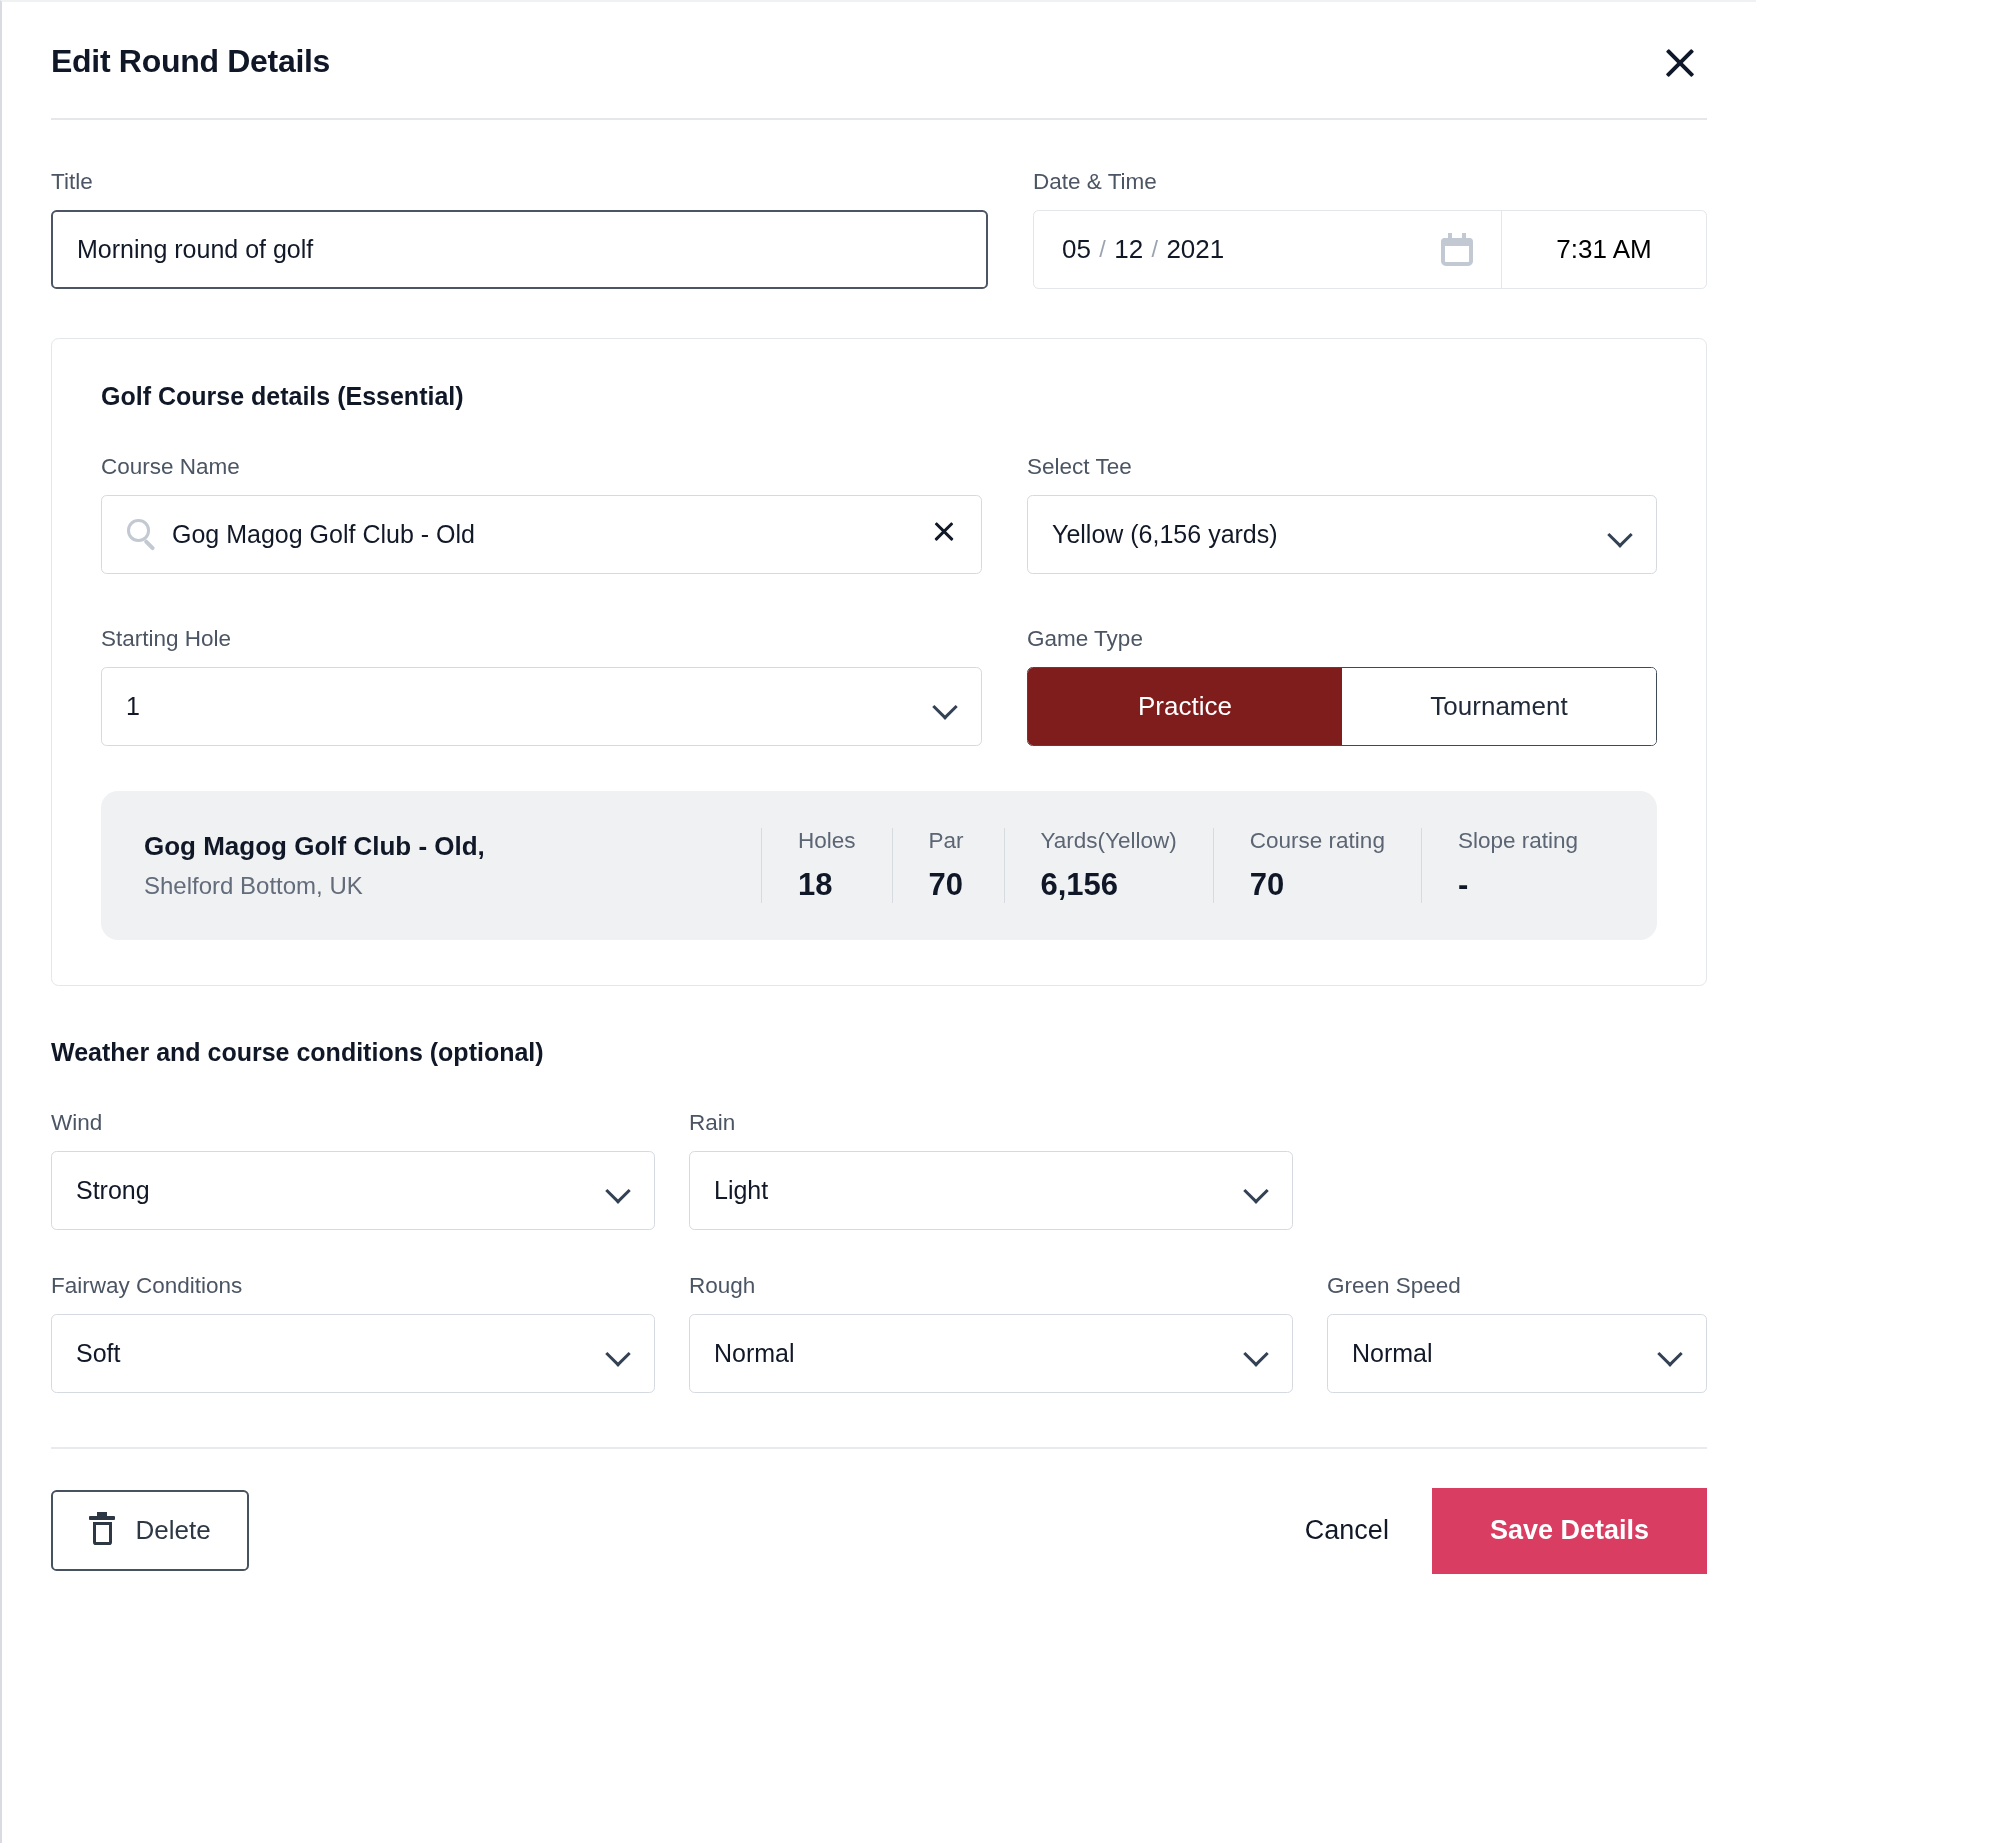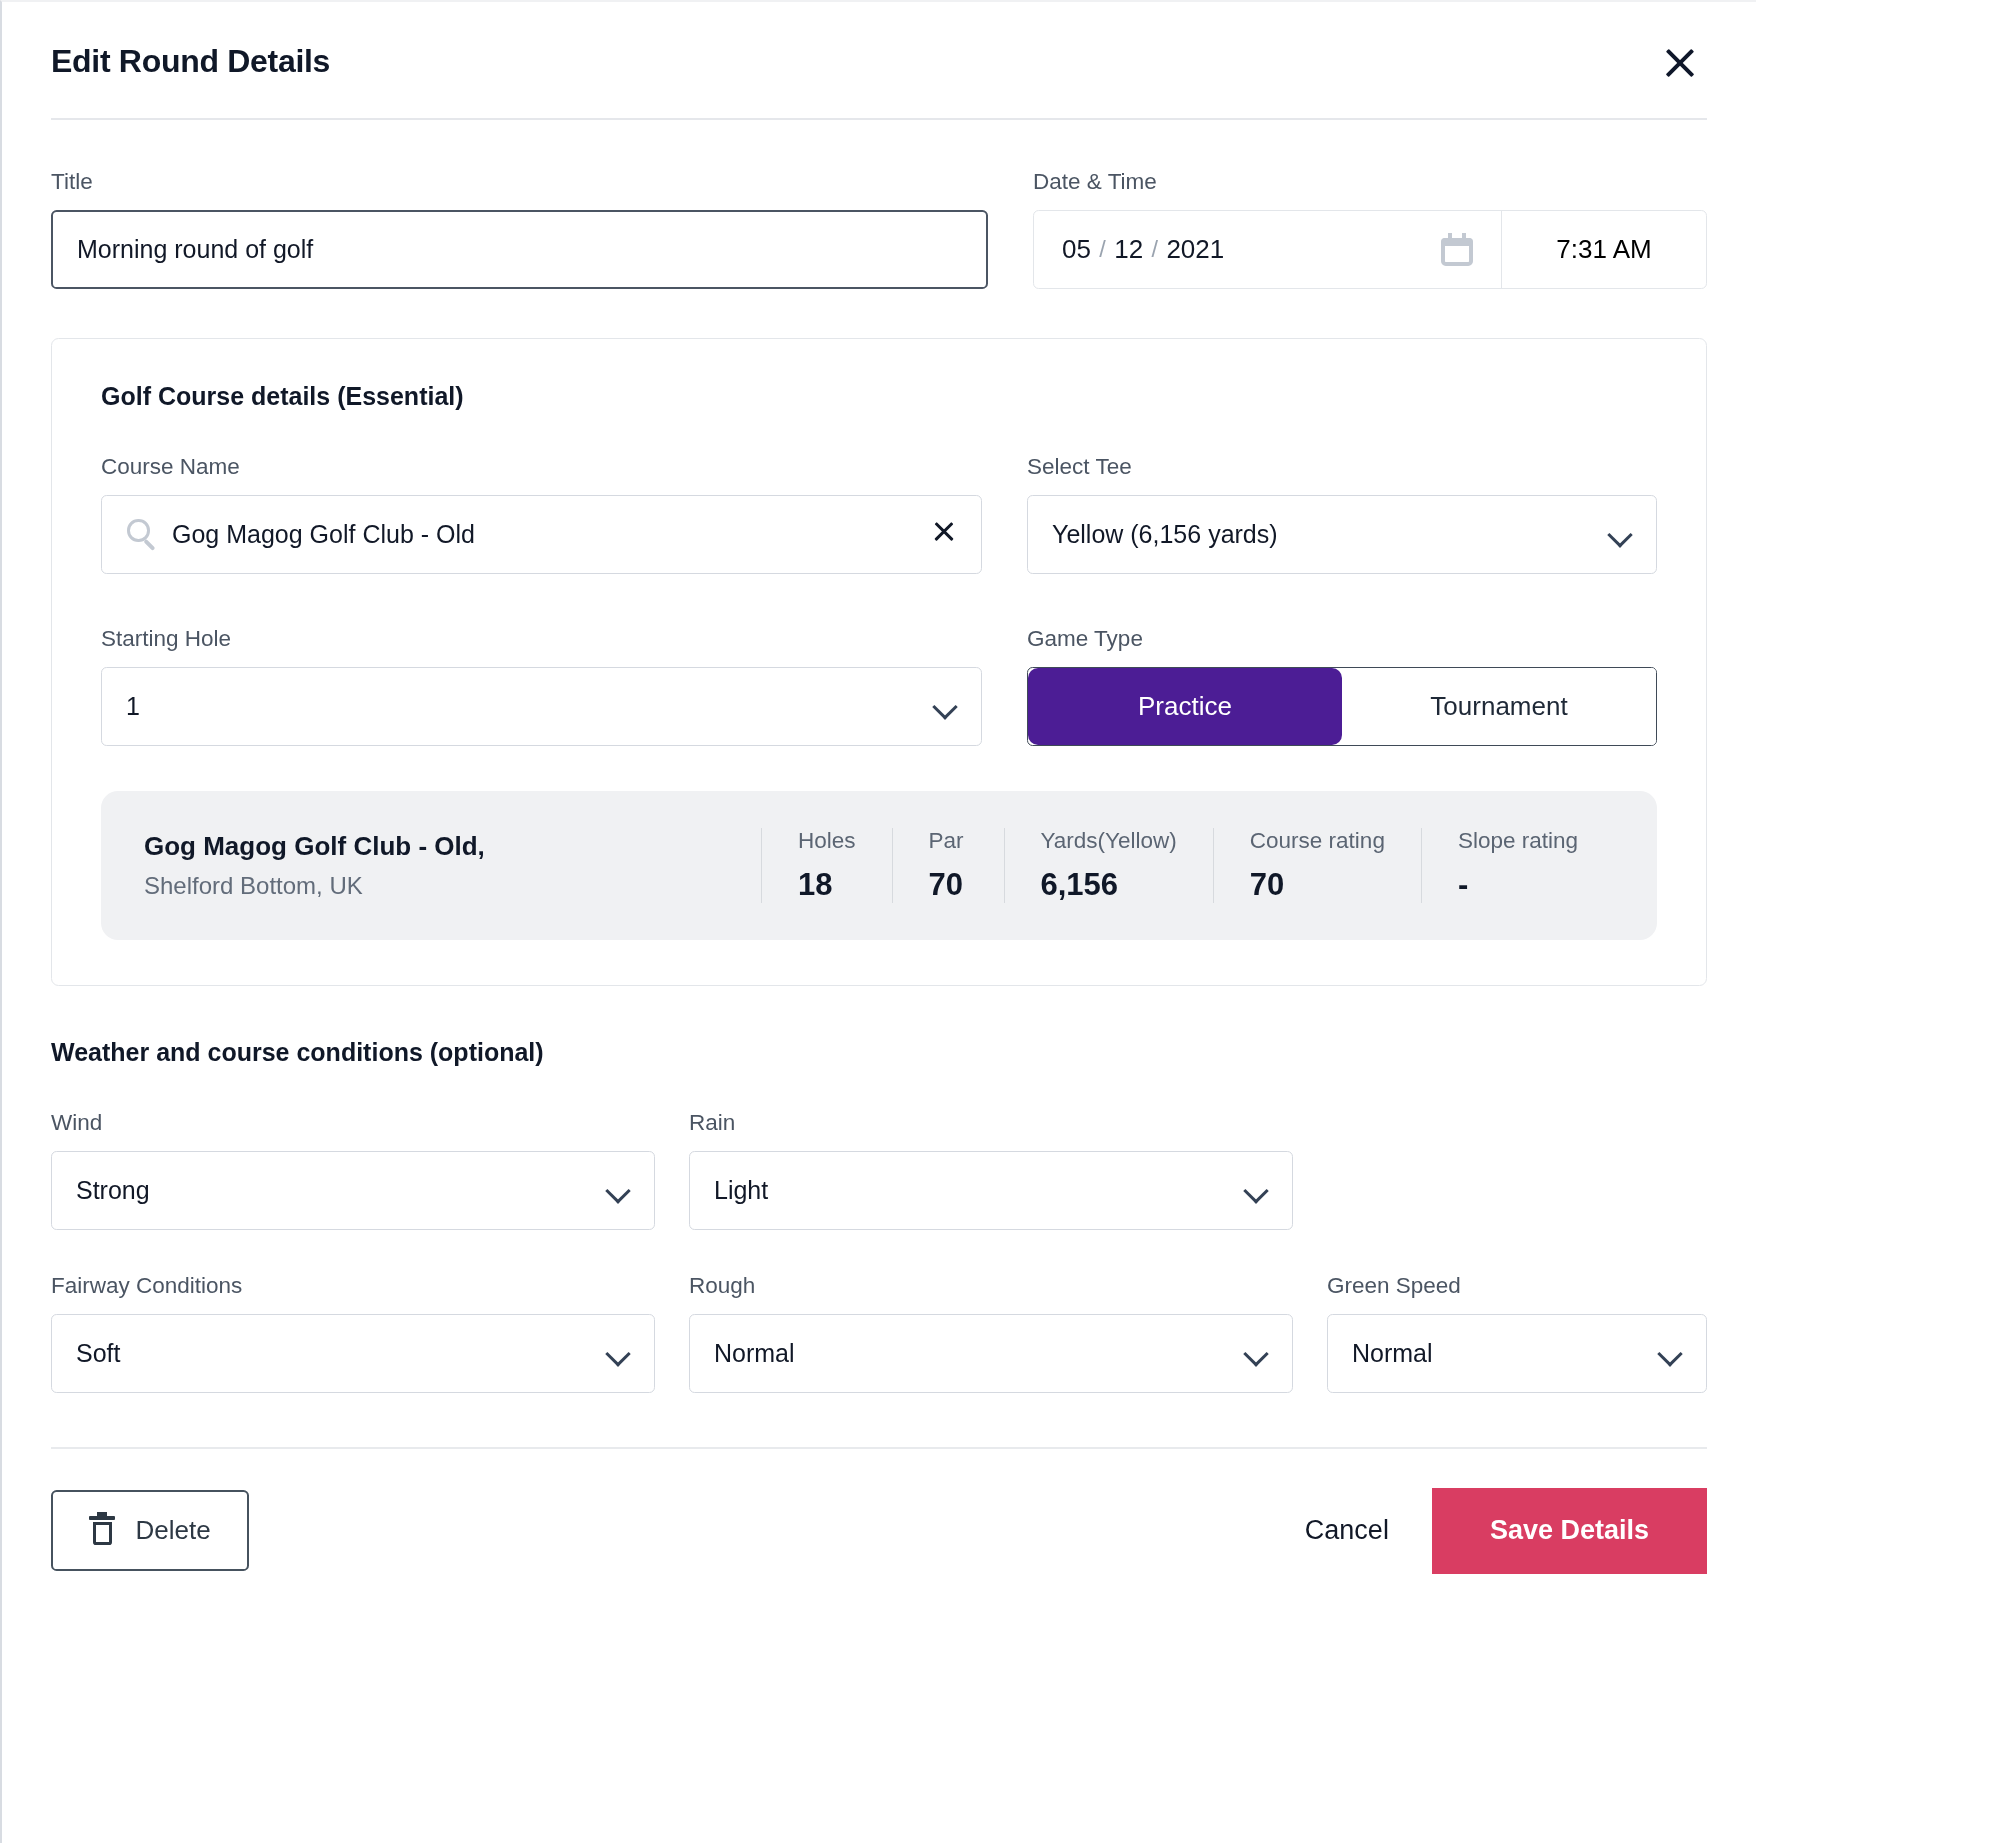--- a/index.html
+++ b/index.html
@@ -138,21 +138,21 @@
 
   
   .seg {
     display: flex; height: 79px; border: 1.9px solid #3f4a57; border-radius: 5.6px;
     overflow: hidden;
   }
   .seg-btn {
     flex: 1; display: flex; align-items: center; justify-content: center;
     font-size: 26px; cursor: pointer; background: #fff; color: #1f2937;
   }
-  .seg-btn.active { background: #4c1d95; color: #ffffff; border-radius: 10px; }
+  .seg-btn.active { background: #7f1d1d; color: #ffffff; }
 
   
   .stats {
     margin-top: 45px; background: #f0f1f3; border-radius: 17px;
     display: flex; align-items: center; padding: 37px 43px; gap: 0;
   }
   .stats-name { flex: 1; }
   .stats-name .n1 {
     font-size: 26px; font-weight: bold; color: #101828; margin-bottom: 9.4px;
   }

